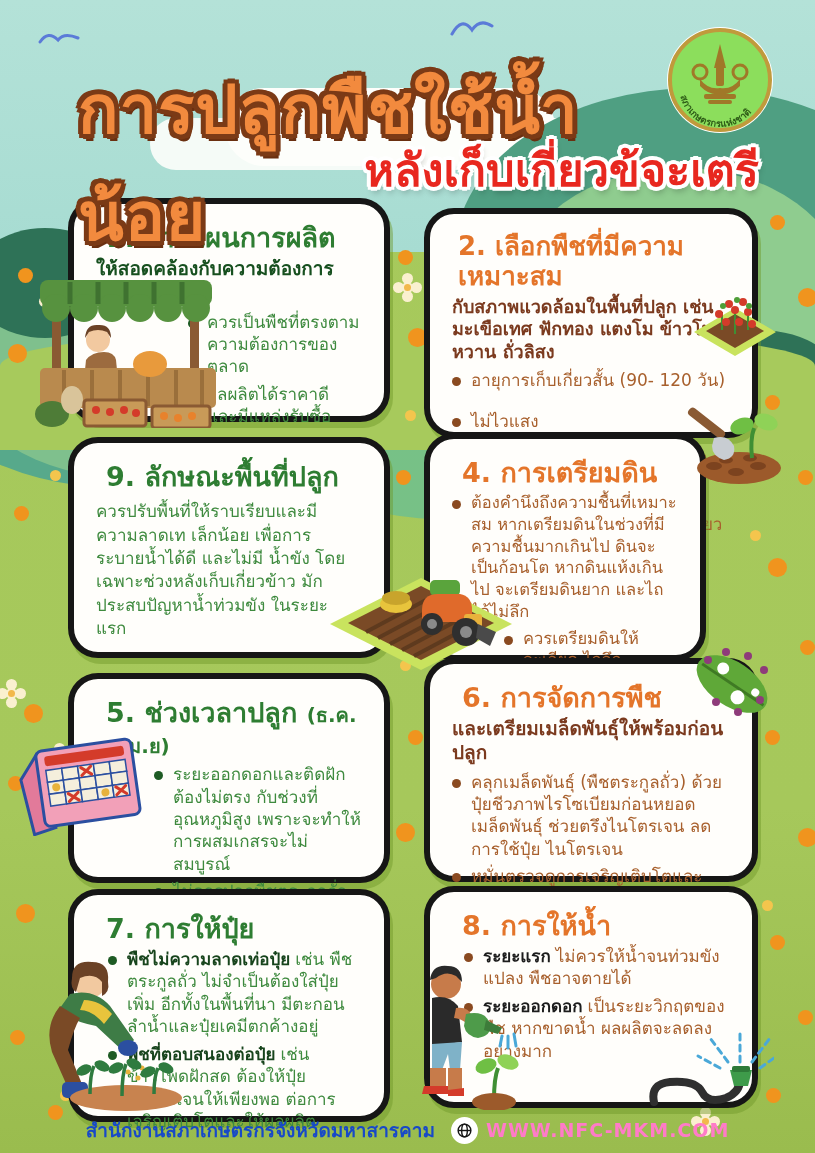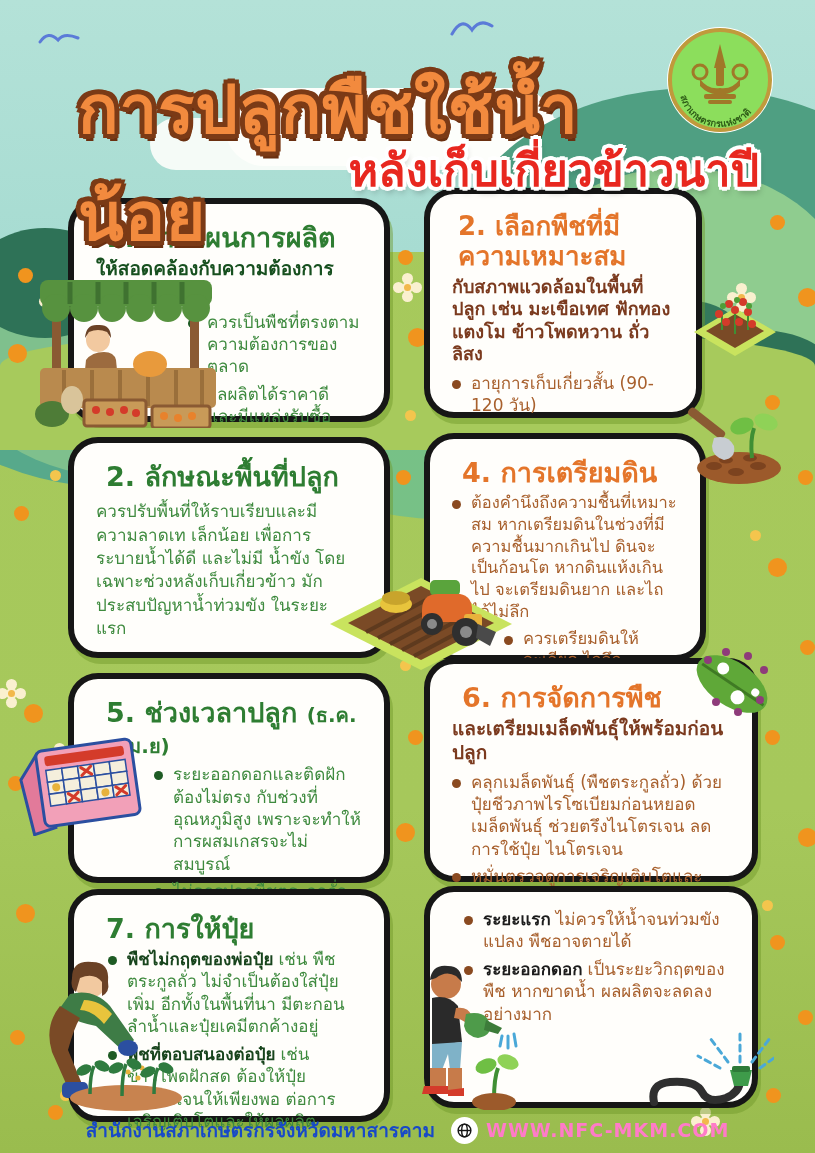--- a/index.html
+++ b/index.html
@@ -142,21 +142,21 @@
   <div class="dots"></div>
   <div class="dots2"></div>
   <div class="flower" style="left:48px;top:296px"></div>
   <div class="flower" style="left:6px;top:688px"></div>
   <div class="flower" style="left:54px;top:752px"></div>
   <div class="flower" style="left:736px;top:292px"></div>
   <div class="flower" style="left:402px;top:282px"></div>
   <div class="flower" style="left:700px;top:1116px"></div>
 
   <div class="title">การปลูกพืชใช้น้ำน้อย</div>
-  <div class="subtitle">หลังเก็บเกี่ยวข้าวนาปี</div>
+  <div class="subtitle">หลังเก็บเกี่ยวข้จะเตรี</div>
 
   <svg class="logo" width="108" height="108" viewBox="0 0 108 108">
     <circle cx="54" cy="54" r="53" fill="#ffffff"></circle>
     <circle cx="54" cy="54" r="50" fill="#8cde5c" stroke="#c09a3c" stroke-width="4"></circle>
     <g fill="#a07828">
       <path d="M54 18 L60 42 L48 42 Z"></path>
       <rect x="50" y="38" width="8" height="22" rx="2"></rect>
       <circle cx="34" cy="46" r="7" fill="none" stroke="#a07828" stroke-width="3"></circle>
       <circle cx="74" cy="46" r="7" fill="none" stroke="#a07828" stroke-width="3"></circle>
       <path d="M34 53 Q42 64 54 62 Q66 64 74 53 L74 60 Q64 70 54 68 Q44 70 34 60 Z"></path>
@@ -179,21 +179,21 @@
           <span class="bdot"></span>
           <span>ควรเป็นพืชที่ตรงตาม ความต้องการของตลาด</span>
         </li>
       <li>
           <span class="bdot"></span>
           <span>ผลผลิตได้ราคาดี และมีแหล่งรับซื้อ</span>
         </li>
     </ul>
   </section>
 
-  <section class="card orange" style="left:424px;top:188px;width:278px;height:230px">
+  <section class="card orange" style="left:424px;top:208px;width:334px;height:230px">
     <h2 class="card-title" style="font-size:26px;margin-left:6px">2. เลือกพืชที่มีความเหมาะสม</h2>
     <p class="card-subtitle" style="font-size:18px">กับสภาพแวดล้อมในพื้นที่ปลูก เช่น มะเขือเทศ ฟักทอง แตงโม ข้าวโพดหวาน ถั่วลิสง</p>
     <ul class="bullets" style="gap:18px">
       <li>
           <span class="bdot"></span>
           <span>อายุการเก็บเกี่ยวสั้น (90- 120 วัน)</span>
         </li>
       <li>
           <span class="bdot"></span>
           <span>ไม่ไวแสง</span>
@@ -203,21 +203,21 @@
           <span>มีความต้องการใช้น้ำต่อรอบฤดูปลูกน้อย</span>
         </li>
       <li>
           <span class="bdot"></span>
           <span>ทนทานต่อน้ำขัง (ช่วงหลังเก็บเกี่ยวข้าว)</span>
         </li>
     </ul>
   </section>
 
   <section class="card green" style="left:68px;top:437px;width:322px;height:221px">
-    <h2 class="card-title">2. ลักษณะพื้นที่ปลูก</h2>
+    <h2 class="card-title">9. ลักษณะพื้นที่ปลูก</h2>
     <p class="card-body" style="margin-top:8px;padding-right:14px">ควรปรับพื้นที่ให้ราบเรียบและมีความลาดเท เล็กน้อย เพื่อการระบายน้ำได้ดี และไม่มี น้ำขัง โดยเฉพาะช่วงหลังเก็บเกี่ยวข้าว มักประสบปัญหาน้ำท่วมขัง ในระยะแรก</p>
   </section>
 
   <section class="card orange" style="left:424px;top:433px;width:282px;height:228px">
     <h2 class="card-title">4. การเตรียมดิน</h2>
     <ul class="bullets" style="font-size:16.5px">
       <li>
           <span class="bdot"></span>
           <span>ต้องคำนึงถึงความชื้นที่เหมาะสม หากเตรียมดินในช่วงที่มีความชื้นมากเกินไป ดินจะเป็นก้อนโต หากดินแห้งเกินไป จะเตรียมดินยาก และไถได้ไม่ลึก</span>
         </li>
@@ -255,30 +255,31 @@
           <span>หมั่นตรวจดูการเจริญเติบโตและศัตรูพืช ในแปลง</span>
         </li>
     </ul>
   </section>
 
   <section class="card green" style="left:68px;top:889px;width:322px;height:233px">
     <h2 class="card-title">7. การให้ปุ๋ย</h2>
     <ul class="bullets" style="margin-left:12px">
       <li>
           <span class="bdot"></span>
-          <span><b class="lead-green">พืชไม่กฤตของพ่อปุ๋ย</b><span>เช่น พืชตระกูลถั่ว ไม่จำเป็นต้องใส่ปุ๋ยเพิ่ม อีกทั้งในพื้นที่นา มีตะกอนลำน้ำและปุ๋ยเคมีตกค้างอยู่</span></span>
+          <span><b class="lead-green">พืชไม่ความลาดเท่อปุ๋ย</b><span>เช่น พืชตระกูลถั่ว ไม่จำเป็นต้องใส่ปุ๋ยเพิ่ม อีกทั้งในพื้นที่นา มีตะกอนลำน้ำและปุ๋ยเคมีตกค้างอยู่</span></span>
         </li>
       <li>
           <span class="bdot"></span>
           <span><b class="lead-green">พืชที่ตอบสนองต่อปุ๋ย</b><span>เช่น ข้าวโพดฝักสด ต้องให้ปุ๋ยไนโตรเจนให้เพียงพอ ต่อการเจริญเติบโตและให้ผลผลิต</span></span>
         </li>
     </ul>
   </section>
 
   <section class="card orange" style="left:424px;top:886px;width:334px;height:222px">
+    <h2 class="card-title">8. การให้น้ำ</h2>
     <ul class="bullets" style="margin-left:12px">
       <li>
           <span class="bdot"></span>
           <span><b class="lead-black">ระยะแรก</b><span>ไม่ควรให้น้ำจนท่วมขังแปลง พืชอาจตายได้</span></span>
         </li>
       <li>
           <span class="bdot"></span>
           <span><b class="lead-black">ระยะออกดอก</b><span>เป็นระยะวิกฤตของพืช หากขาดน้ำ ผลผลิตจะลดลงอย่างมาก</span></span>
         </li>
     </ul>

